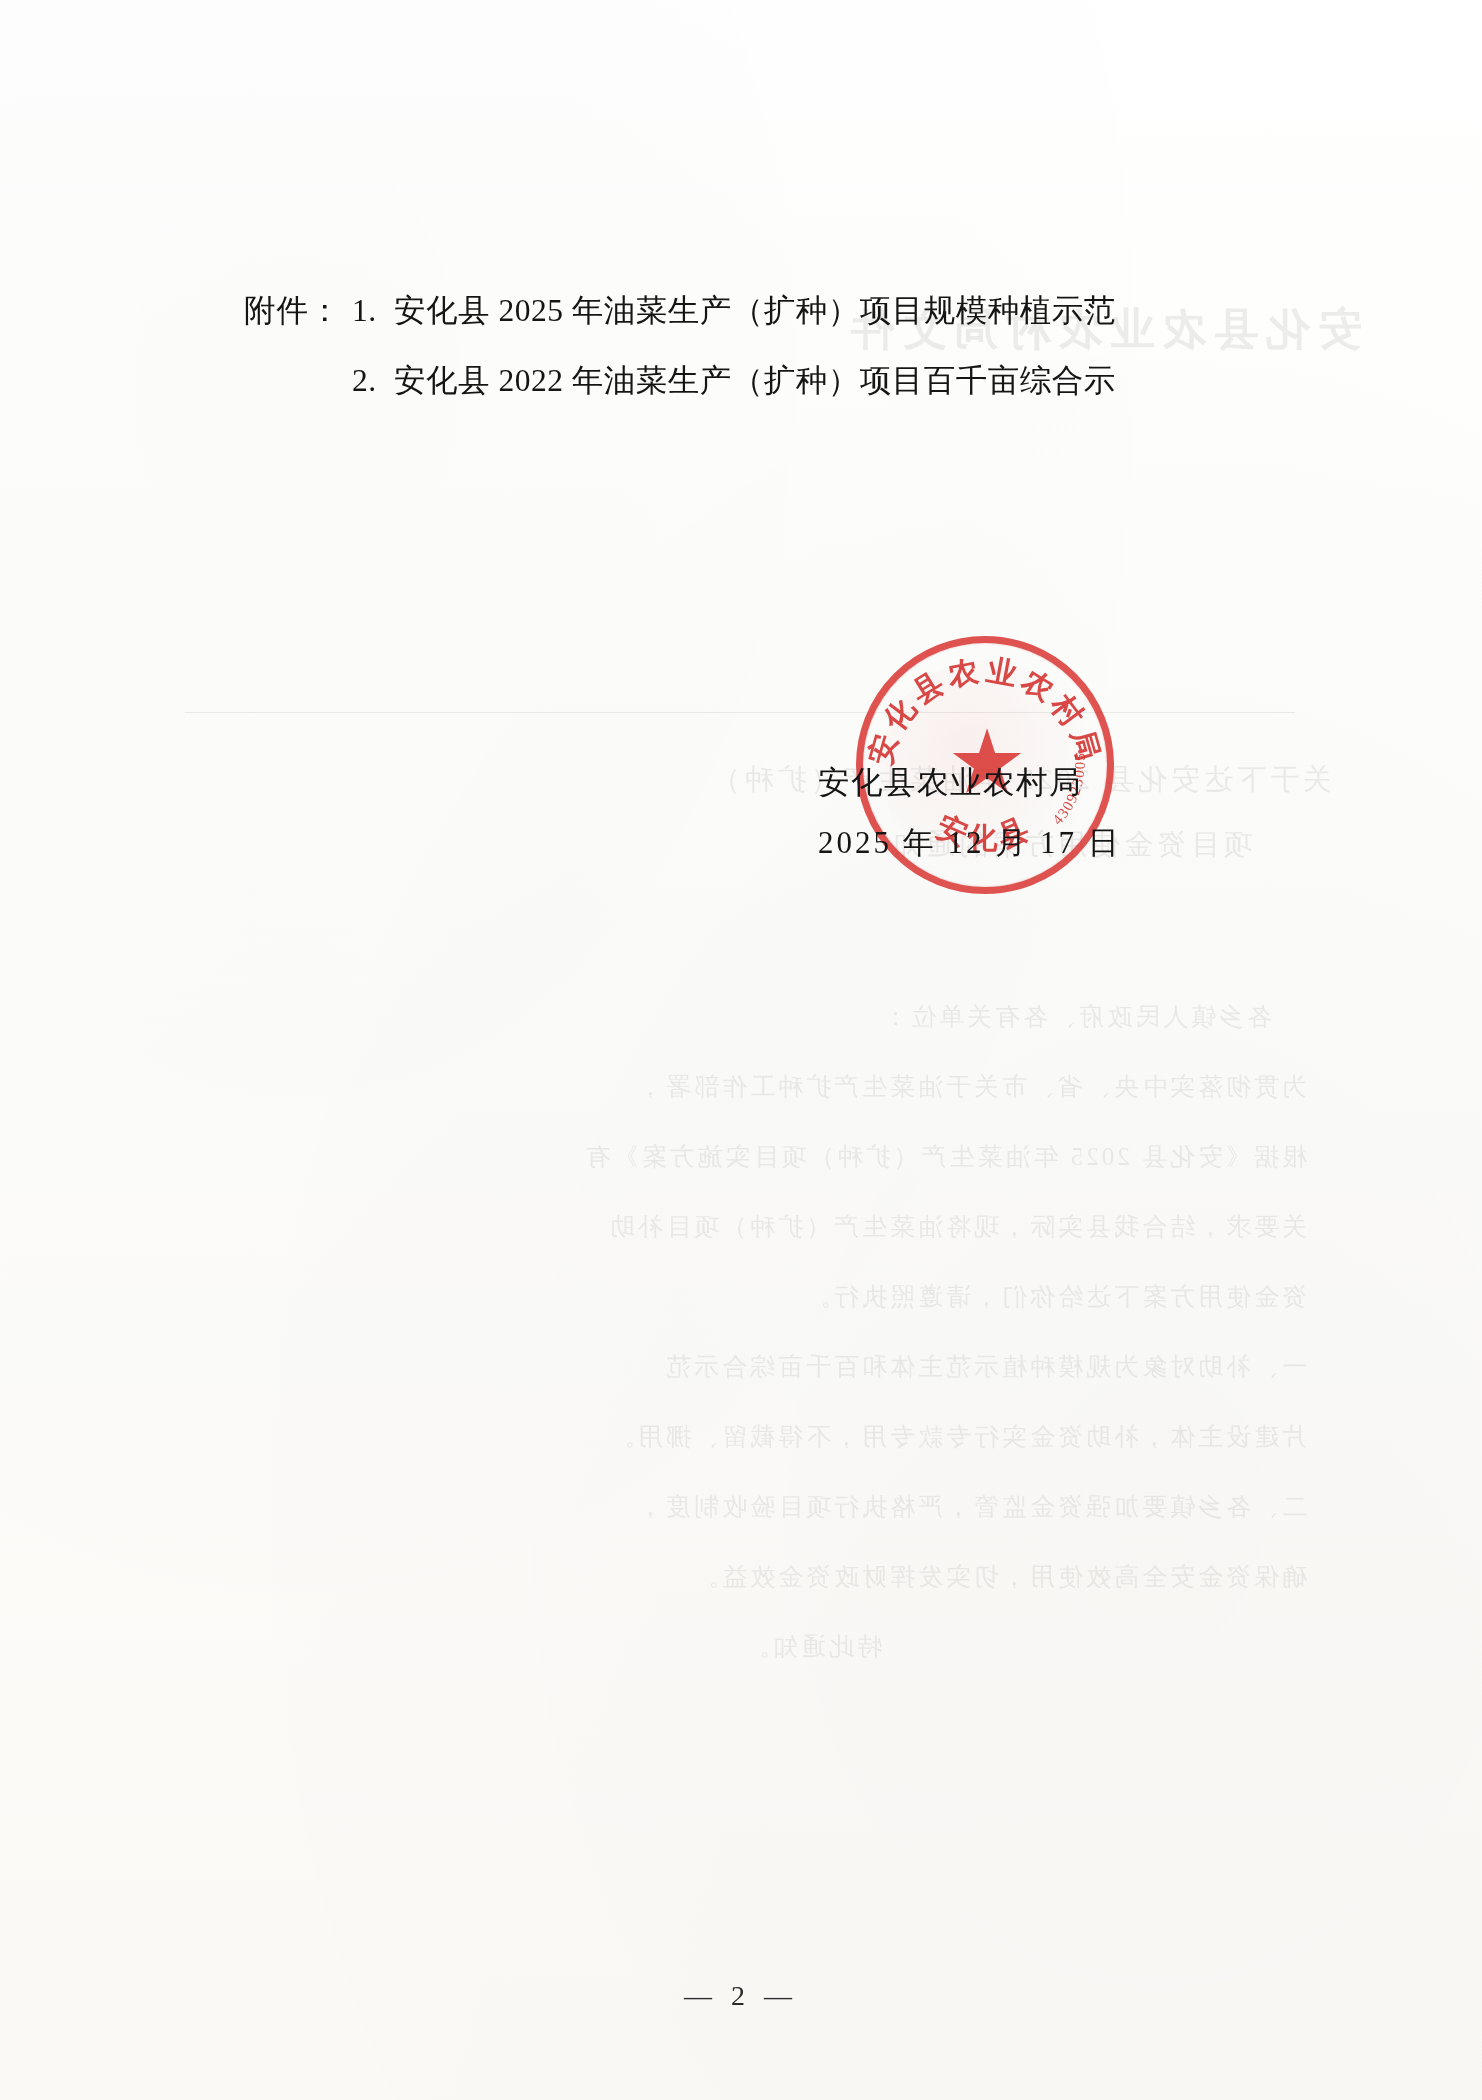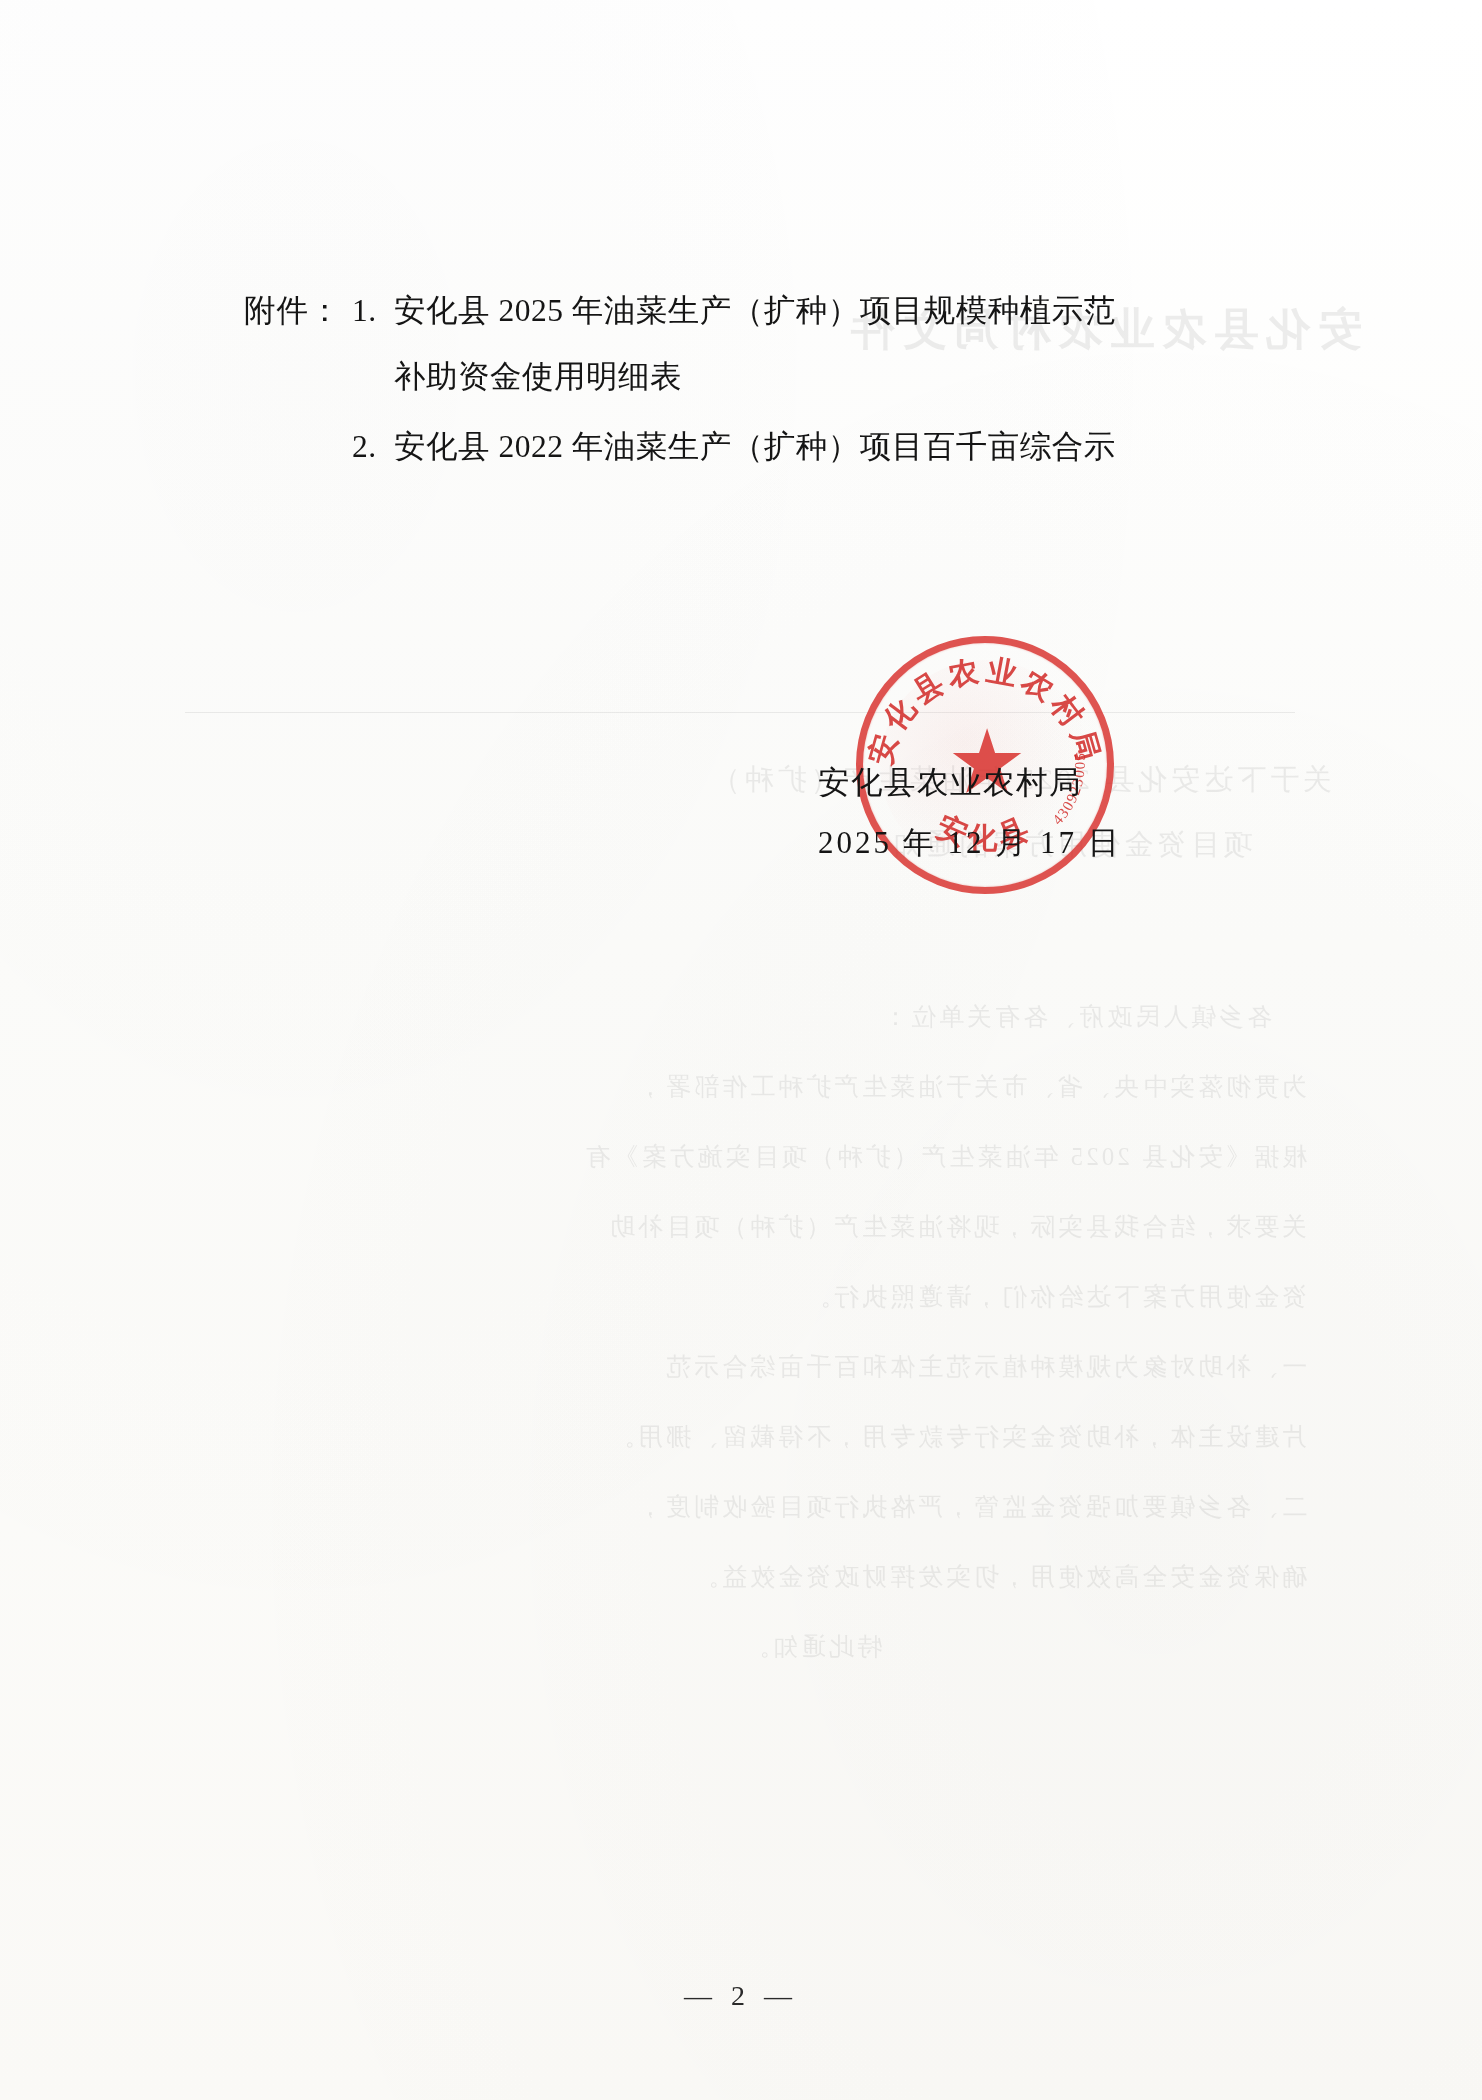--- a/index.html
+++ b/index.html
@@ -222,21 +222,20 @@
   </div>
 
   <div class="content">
 
     <div class="attach-block">
       <div class="attach-row">
         <span class="attach-label">附件：</span>
         <span class="attach-num">1.</span>
         <span class="attach-text">安化县 2025 年油菜生产（扩种）项目规模种植示范</span>
       </div>
-      <div class="attach-cont">补助资金使用明细表</div>
 
       <div class="attach-row gap-top">
         <span class="attach-label"></span>
         <span class="attach-num">2.</span>
         <span class="attach-text">安化县 2022 年油菜生产（扩种）项目百千亩综合示</span>
       </div>
     </div>
 
     <div class="fold"></div>
 

